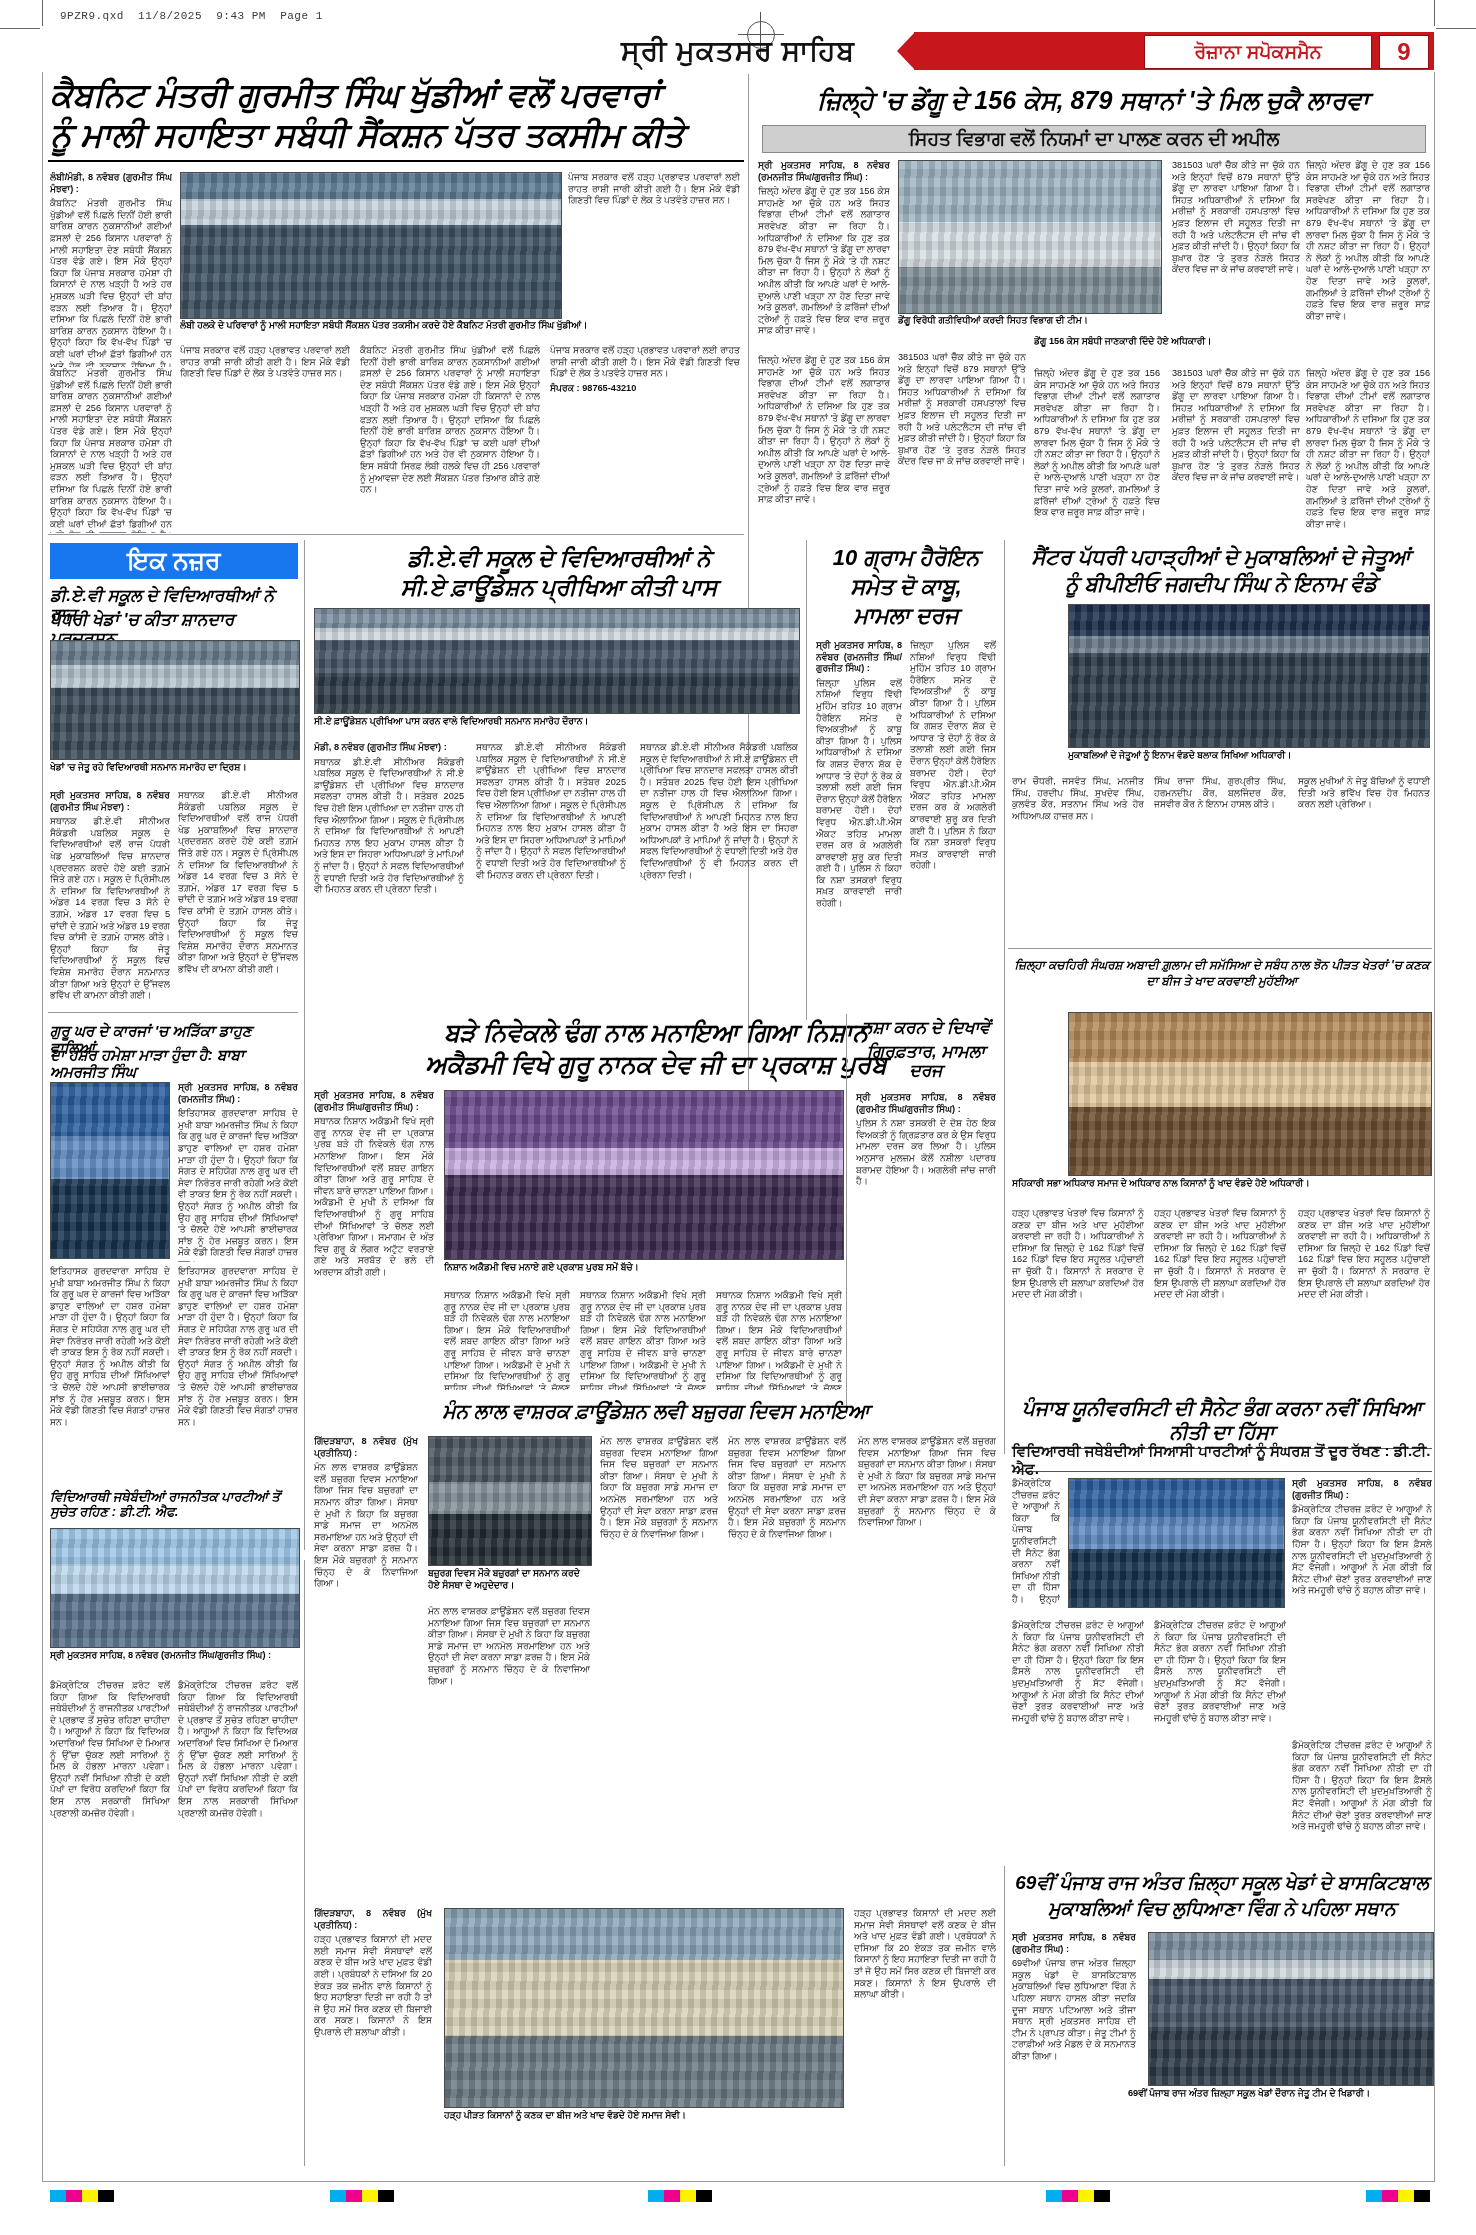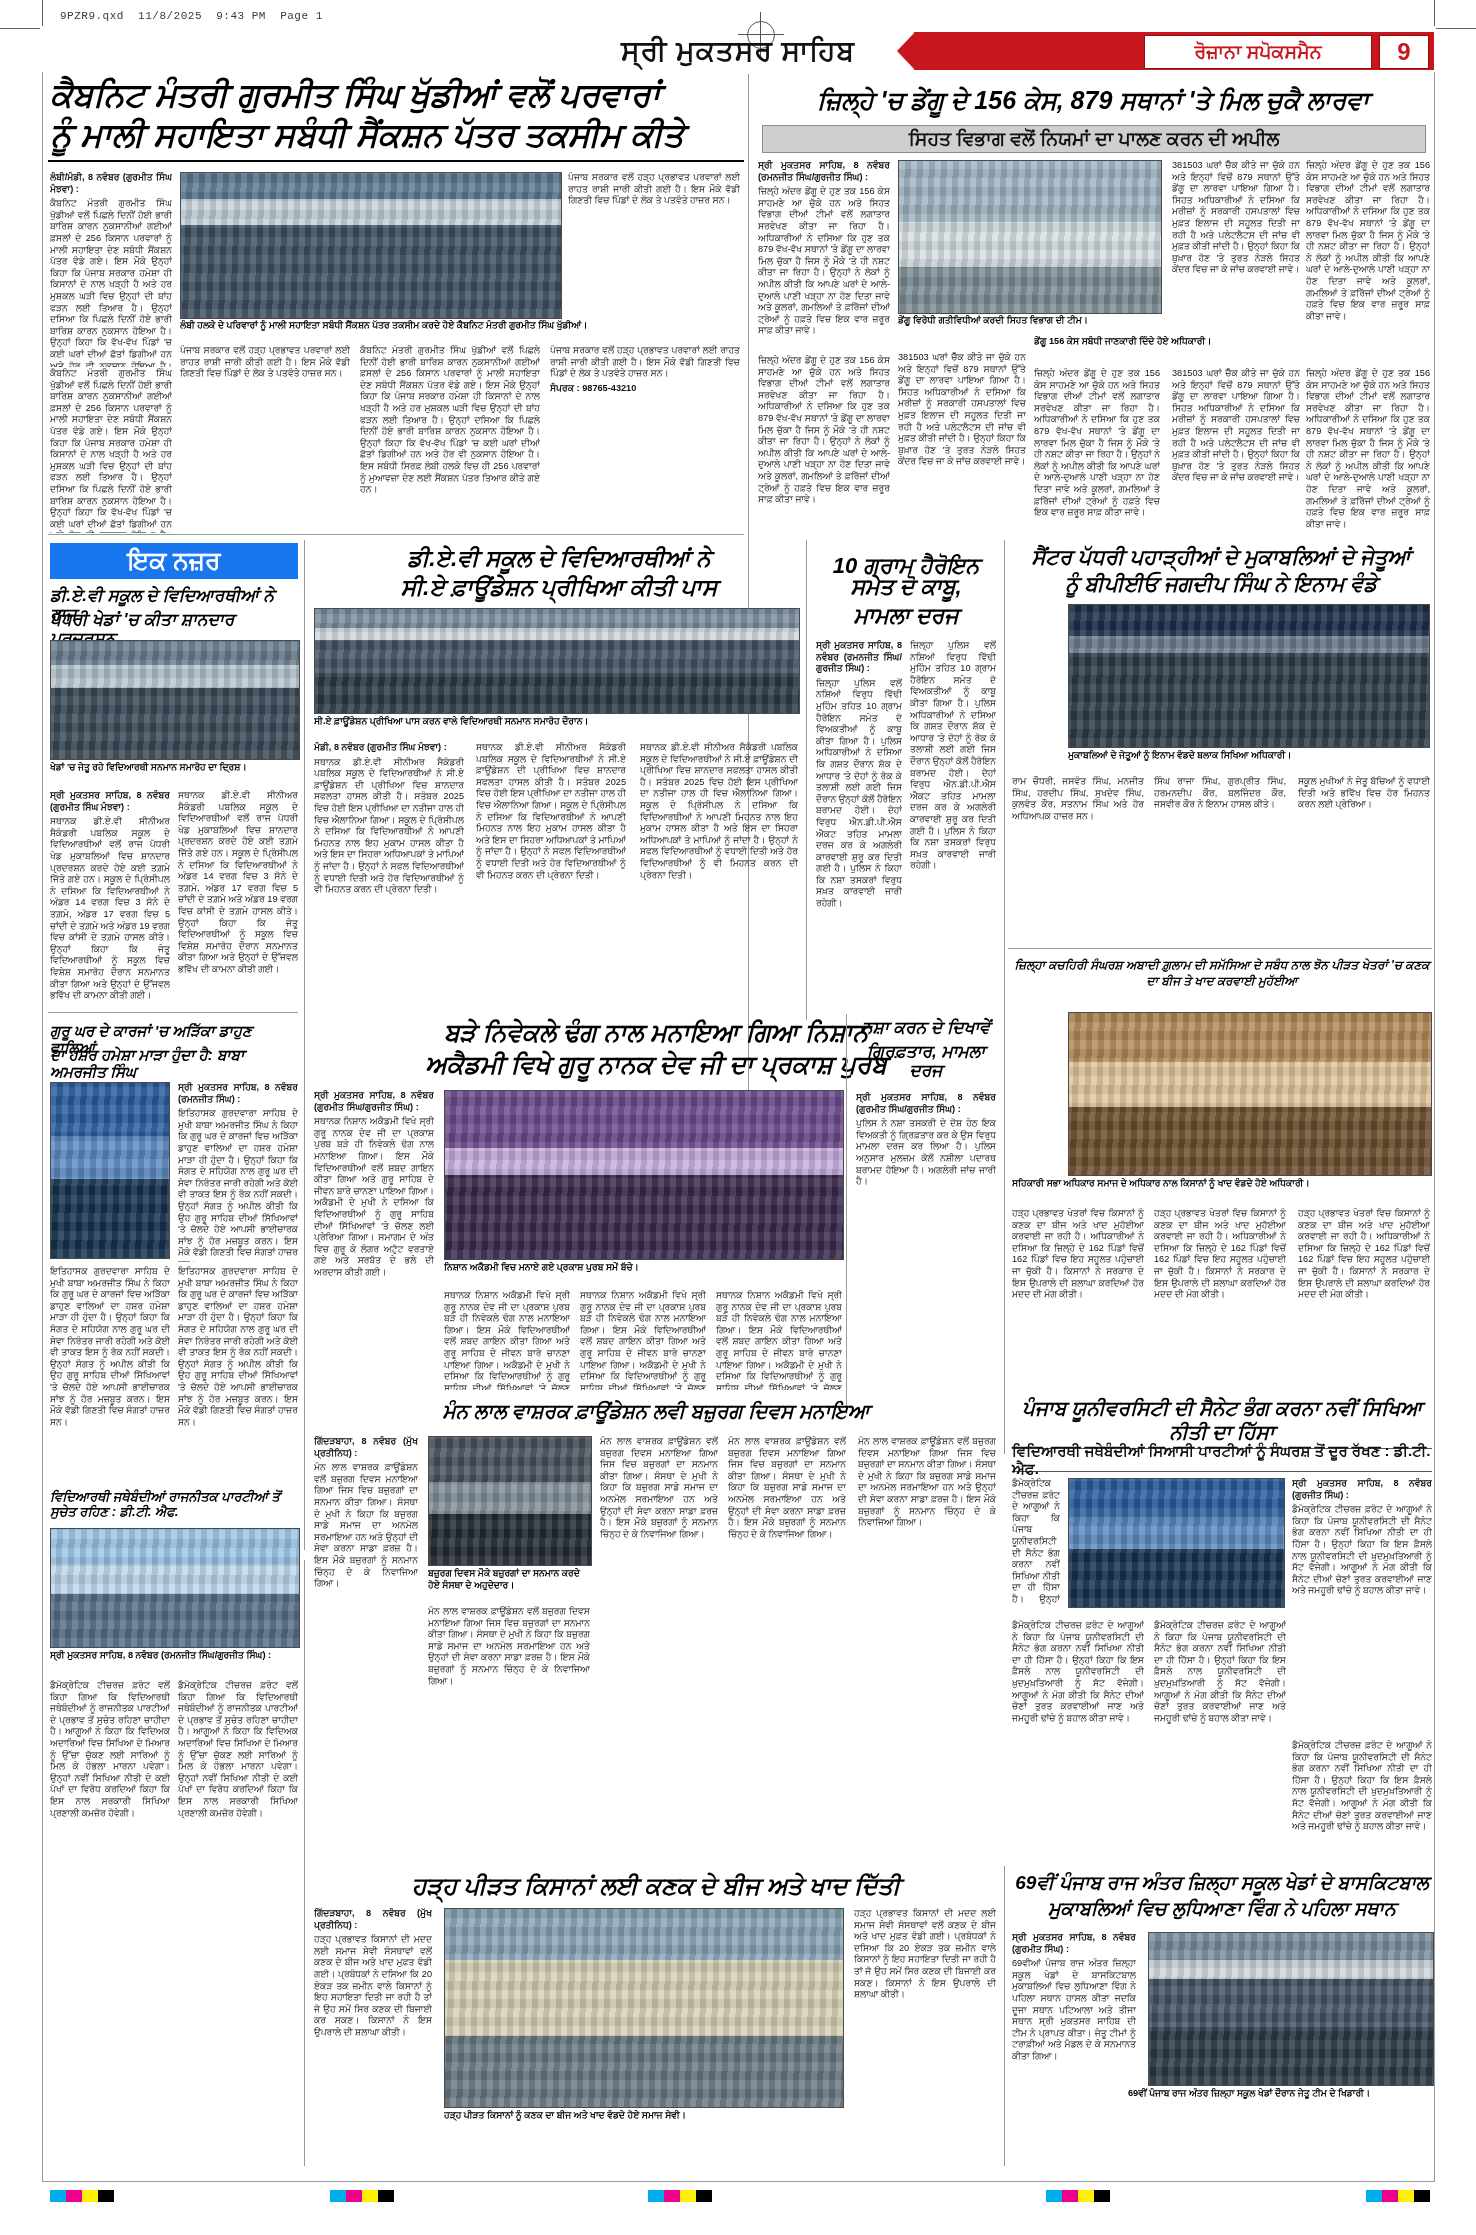--- a/index.html
+++ b/index.html
@@ -217,21 +217,21 @@
   </div>
   <div class="body tiny" style="left:476px;top:742px;width:150px;height:260px;">
     <p>ਸਥਾਨਕ ਡੀ.ਏ.ਵੀ ਸੀਨੀਅਰ ਸੈਕੰਡਰੀ ਪਬਲਿਕ ਸਕੂਲ ਦੇ ਵਿਦਿਆਰਥੀਆਂ ਨੇ ਸੀ.ਏ ਫ਼ਾਊਂਡੇਸ਼ਨ ਦੀ ਪ੍ਰੀਖਿਆ ਵਿਚ ਸ਼ਾਨਦਾਰ ਸਫਲਤਾ ਹਾਸਲ ਕੀਤੀ ਹੈ। ਸਤੰਬਰ 2025 ਵਿਚ ਹੋਈ ਇਸ ਪ੍ਰੀਖਿਆ ਦਾ ਨਤੀਜਾ ਹਾਲ ਹੀ ਵਿਚ ਐਲਾਨਿਆ ਗਿਆ। ਸਕੂਲ ਦੇ ਪ੍ਰਿੰਸੀਪਲ ਨੇ ਦਸਿਆ ਕਿ ਵਿਦਿਆਰਥੀਆਂ ਨੇ ਆਪਣੀ ਮਿਹਨਤ ਨਾਲ ਇਹ ਮੁਕਾਮ ਹਾਸਲ ਕੀਤਾ ਹੈ ਅਤੇ ਇਸ ਦਾ ਸਿਹਰਾ ਅਧਿਆਪਕਾਂ ਤੇ ਮਾਪਿਆਂ ਨੂੰ ਜਾਂਦਾ ਹੈ। ਉਨ੍ਹਾਂ ਨੇ ਸਫਲ ਵਿਦਿਆਰਥੀਆਂ ਨੂੰ ਵਧਾਈ ਦਿਤੀ ਅਤੇ ਹੋਰ ਵਿਦਿਆਰਥੀਆਂ ਨੂੰ ਵੀ ਮਿਹਨਤ ਕਰਨ ਦੀ ਪ੍ਰੇਰਨਾ ਦਿਤੀ।</p>
   </div>
   <div class="body tiny" style="left:640px;top:742px;width:158px;height:260px;">
     <p>ਸਥਾਨਕ ਡੀ.ਏ.ਵੀ ਸੀਨੀਅਰ ਸੈਕੰਡਰੀ ਪਬਲਿਕ ਸਕੂਲ ਦੇ ਵਿਦਿਆਰਥੀਆਂ ਨੇ ਸੀ.ਏ ਫ਼ਾਊਂਡੇਸ਼ਨ ਦੀ ਪ੍ਰੀਖਿਆ ਵਿਚ ਸ਼ਾਨਦਾਰ ਸਫਲਤਾ ਹਾਸਲ ਕੀਤੀ ਹੈ। ਸਤੰਬਰ 2025 ਵਿਚ ਹੋਈ ਇਸ ਪ੍ਰੀਖਿਆ ਦਾ ਨਤੀਜਾ ਹਾਲ ਹੀ ਵਿਚ ਐਲਾਨਿਆ ਗਿਆ। ਸਕੂਲ ਦੇ ਪ੍ਰਿੰਸੀਪਲ ਨੇ ਦਸਿਆ ਕਿ ਵਿਦਿਆਰਥੀਆਂ ਨੇ ਆਪਣੀ ਮਿਹਨਤ ਨਾਲ ਇਹ ਮੁਕਾਮ ਹਾਸਲ ਕੀਤਾ ਹੈ ਅਤੇ ਇਸ ਦਾ ਸਿਹਰਾ ਅਧਿਆਪਕਾਂ ਤੇ ਮਾਪਿਆਂ ਨੂੰ ਜਾਂਦਾ ਹੈ। ਉਨ੍ਹਾਂ ਨੇ ਸਫਲ ਵਿਦਿਆਰਥੀਆਂ ਨੂੰ ਵਧਾਈ ਦਿਤੀ ਅਤੇ ਹੋਰ ਵਿਦਿਆਰਥੀਆਂ ਨੂੰ ਵੀ ਮਿਹਨਤ ਕਰਨ ਦੀ ਪ੍ਰੇਰਨਾ ਦਿਤੀ।</p>
   </div>
 
   <div class="vrule" style="left:806px;top:540px;height:480px;"></div>
 
-  <div class="hl" style="left:816px;top:545px;width:180px;font-size:22px;text-align:center;margin-top:8px;">10 ਗ੍ਰਾਮ ਹੈਰੋਇਨ</div>
+  <div class="hl" style="left:816px;top:545px;width:180px;font-size:22px;text-align:center;">10 ਗ੍ਰਾਮ ਹੈਰੋਇਨ</div>
   <div class="hl" style="left:816px;top:574px;width:180px;font-size:22px;text-align:center;">ਸਮੇਤ ਦੋ ਕਾਬੂ,</div>
   <div class="hl" style="left:816px;top:603px;width:180px;font-size:22px;text-align:center;">ਮਾਮਲਾ ਦਰਜ</div>
   <div class="body tiny" style="left:816px;top:640px;width:86px;height:370px;">
     <p><span class="dl">ਸ੍ਰੀ ਮੁਕਤਸਰ ਸਾਹਿਬ, 8 ਨਵੰਬਰ (ਰਮਨਜੀਤ ਸਿੰਘ/ਗੁਰਜੀਤ ਸਿੰਘ) :</span></p>
     <p>ਜ਼ਿਲ੍ਹਾ ਪੁਲਿਸ ਵਲੋਂ ਨਸ਼ਿਆਂ ਵਿਰੁਧ ਵਿੱਢੀ ਮੁਹਿੰਮ ਤਹਿਤ 10 ਗ੍ਰਾਮ ਹੈਰੋਇਨ ਸਮੇਤ ਦੋ ਵਿਅਕਤੀਆਂ ਨੂੰ ਕਾਬੂ ਕੀਤਾ ਗਿਆ ਹੈ। ਪੁਲਿਸ ਅਧਿਕਾਰੀਆਂ ਨੇ ਦਸਿਆ ਕਿ ਗਸ਼ਤ ਦੌਰਾਨ ਸ਼ੱਕ ਦੇ ਆਧਾਰ 'ਤੇ ਦੋਹਾਂ ਨੂੰ ਰੋਕ ਕੇ ਤਲਾਸ਼ੀ ਲਈ ਗਈ ਜਿਸ ਦੌਰਾਨ ਉਨ੍ਹਾਂ ਕੋਲੋਂ ਹੈਰੋਇਨ ਬਰਾਮਦ ਹੋਈ। ਦੋਹਾਂ ਵਿਰੁਧ ਐਨ.ਡੀ.ਪੀ.ਐਸ ਐਕਟ ਤਹਿਤ ਮਾਮਲਾ ਦਰਜ ਕਰ ਕੇ ਅਗਲੇਰੀ ਕਾਰਵਾਈ ਸ਼ੁਰੂ ਕਰ ਦਿਤੀ ਗਈ ਹੈ। ਪੁਲਿਸ ਨੇ ਕਿਹਾ ਕਿ ਨਸ਼ਾ ਤਸਕਰਾਂ ਵਿਰੁਧ ਸਖ਼ਤ ਕਾਰਵਾਈ ਜਾਰੀ ਰਹੇਗੀ।</p>
   </div>
   <div class="body tiny" style="left:910px;top:640px;width:86px;height:370px;">
     <p>ਜ਼ਿਲ੍ਹਾ ਪੁਲਿਸ ਵਲੋਂ ਨਸ਼ਿਆਂ ਵਿਰੁਧ ਵਿੱਢੀ ਮੁਹਿੰਮ ਤਹਿਤ 10 ਗ੍ਰਾਮ ਹੈਰੋਇਨ ਸਮੇਤ ਦੋ ਵਿਅਕਤੀਆਂ ਨੂੰ ਕਾਬੂ ਕੀਤਾ ਗਿਆ ਹੈ। ਪੁਲਿਸ ਅਧਿਕਾਰੀਆਂ ਨੇ ਦਸਿਆ ਕਿ ਗਸ਼ਤ ਦੌਰਾਨ ਸ਼ੱਕ ਦੇ ਆਧਾਰ 'ਤੇ ਦੋਹਾਂ ਨੂੰ ਰੋਕ ਕੇ ਤਲਾਸ਼ੀ ਲਈ ਗਈ ਜਿਸ ਦੌਰਾਨ ਉਨ੍ਹਾਂ ਕੋਲੋਂ ਹੈਰੋਇਨ ਬਰਾਮਦ ਹੋਈ। ਦੋਹਾਂ ਵਿਰੁਧ ਐਨ.ਡੀ.ਪੀ.ਐਸ ਐਕਟ ਤਹਿਤ ਮਾਮਲਾ ਦਰਜ ਕਰ ਕੇ ਅਗਲੇਰੀ ਕਾਰਵਾਈ ਸ਼ੁਰੂ ਕਰ ਦਿਤੀ ਗਈ ਹੈ। ਪੁਲਿਸ ਨੇ ਕਿਹਾ ਕਿ ਨਸ਼ਾ ਤਸਕਰਾਂ ਵਿਰੁਧ ਸਖ਼ਤ ਕਾਰਵਾਈ ਜਾਰੀ ਰਹੇਗੀ।</p>
   </div>
 
@@ -368,21 +368,20 @@
   <div class="body tiny" style="left:1012px;top:1620px;width:132px;height:250px;">
     <p>ਡੈਮੋਕ੍ਰੇਟਿਕ ਟੀਚਰਜ਼ ਫ਼ਰੰਟ ਦੇ ਆਗੂਆਂ ਨੇ ਕਿਹਾ ਕਿ ਪੰਜਾਬ ਯੂਨੀਵਰਸਿਟੀ ਦੀ ਸੈਨੇਟ ਭੰਗ ਕਰਨਾ ਨਵੀਂ ਸਿਖਿਆ ਨੀਤੀ ਦਾ ਹੀ ਹਿੱਸਾ ਹੈ। ਉਨ੍ਹਾਂ ਕਿਹਾ ਕਿ ਇਸ ਫ਼ੈਸਲੇ ਨਾਲ ਯੂਨੀਵਰਸਿਟੀ ਦੀ ਖ਼ੁਦਮੁਖ਼ਤਿਆਰੀ ਨੂੰ ਸੱਟ ਵੱਜੇਗੀ। ਆਗੂਆਂ ਨੇ ਮੰਗ ਕੀਤੀ ਕਿ ਸੈਨੇਟ ਦੀਆਂ ਚੋਣਾਂ ਤੁਰਤ ਕਰਵਾਈਆਂ ਜਾਣ ਅਤੇ ਜਮਹੂਰੀ ਢਾਂਚੇ ਨੂੰ ਬਹਾਲ ਕੀਤਾ ਜਾਵੇ।</p>
   </div>
   <div class="body tiny" style="left:1154px;top:1620px;width:132px;height:250px;">
     <p>ਡੈਮੋਕ੍ਰੇਟਿਕ ਟੀਚਰਜ਼ ਫ਼ਰੰਟ ਦੇ ਆਗੂਆਂ ਨੇ ਕਿਹਾ ਕਿ ਪੰਜਾਬ ਯੂਨੀਵਰਸਿਟੀ ਦੀ ਸੈਨੇਟ ਭੰਗ ਕਰਨਾ ਨਵੀਂ ਸਿਖਿਆ ਨੀਤੀ ਦਾ ਹੀ ਹਿੱਸਾ ਹੈ। ਉਨ੍ਹਾਂ ਕਿਹਾ ਕਿ ਇਸ ਫ਼ੈਸਲੇ ਨਾਲ ਯੂਨੀਵਰਸਿਟੀ ਦੀ ਖ਼ੁਦਮੁਖ਼ਤਿਆਰੀ ਨੂੰ ਸੱਟ ਵੱਜੇਗੀ। ਆਗੂਆਂ ਨੇ ਮੰਗ ਕੀਤੀ ਕਿ ਸੈਨੇਟ ਦੀਆਂ ਚੋਣਾਂ ਤੁਰਤ ਕਰਵਾਈਆਂ ਜਾਣ ਅਤੇ ਜਮਹੂਰੀ ਢਾਂਚੇ ਨੂੰ ਬਹਾਲ ਕੀਤਾ ਜਾਵੇ।</p>
   </div>
   <div class="body tiny" style="left:1292px;top:1740px;width:140px;height:130px;">
     <p>ਡੈਮੋਕ੍ਰੇਟਿਕ ਟੀਚਰਜ਼ ਫ਼ਰੰਟ ਦੇ ਆਗੂਆਂ ਨੇ ਕਿਹਾ ਕਿ ਪੰਜਾਬ ਯੂਨੀਵਰਸਿਟੀ ਦੀ ਸੈਨੇਟ ਭੰਗ ਕਰਨਾ ਨਵੀਂ ਸਿਖਿਆ ਨੀਤੀ ਦਾ ਹੀ ਹਿੱਸਾ ਹੈ। ਉਨ੍ਹਾਂ ਕਿਹਾ ਕਿ ਇਸ ਫ਼ੈਸਲੇ ਨਾਲ ਯੂਨੀਵਰਸਿਟੀ ਦੀ ਖ਼ੁਦਮੁਖ਼ਤਿਆਰੀ ਨੂੰ ਸੱਟ ਵੱਜੇਗੀ। ਆਗੂਆਂ ਨੇ ਮੰਗ ਕੀਤੀ ਕਿ ਸੈਨੇਟ ਦੀਆਂ ਚੋਣਾਂ ਤੁਰਤ ਕਰਵਾਈਆਂ ਜਾਣ ਅਤੇ ਜਮਹੂਰੀ ਢਾਂਚੇ ਨੂੰ ਬਹਾਲ ਕੀਤਾ ਜਾਵੇ।</p>
   </div>
 
-  <div class="hl" style="left:314px;top:1872px;width:684px;font-size:24px;text-align:center;">ਹੜ੍ਹ ਪੀੜਤ ਕਿਸਾਨਾਂ ਲਈ ਕਣਕ ਦੇ ਬੀਜ ਅਤੇ ਖਾਦ ਦਿੱਤੀ</div>
   <div class="body tiny" style="left:314px;top:1908px;width:118px;height:250px;">
     <p><span class="dl">ਗਿੱਦੜਬਾਹਾ, 8 ਨਵੰਬਰ (ਮੁੱਖ ਪ੍ਰਤੀਨਿਧ) :</span></p>
     <p>ਹੜ੍ਹ ਪ੍ਰਭਾਵਤ ਕਿਸਾਨਾਂ ਦੀ ਮਦਦ ਲਈ ਸਮਾਜ ਸੇਵੀ ਸੰਸਥਾਵਾਂ ਵਲੋਂ ਕਣਕ ਦੇ ਬੀਜ ਅਤੇ ਖਾਦ ਮੁਫ਼ਤ ਵੰਡੀ ਗਈ। ਪ੍ਰਬੰਧਕਾਂ ਨੇ ਦਸਿਆ ਕਿ 20 ਏਕੜ ਤਕ ਜ਼ਮੀਨ ਵਾਲੇ ਕਿਸਾਨਾਂ ਨੂੰ ਇਹ ਸਹਾਇਤਾ ਦਿਤੀ ਜਾ ਰਹੀ ਹੈ ਤਾਂ ਜੋ ਉਹ ਸਮੇਂ ਸਿਰ ਕਣਕ ਦੀ ਬਿਜਾਈ ਕਰ ਸਕਣ। ਕਿਸਾਨਾਂ ਨੇ ਇਸ ਉਪਰਾਲੇ ਦੀ ਸ਼ਲਾਘਾ ਕੀਤੀ।</p>
   </div>
   <div class="photo ph-sacks" style="left:444px;top:1908px;width:398px;height:198px;">
       <div class="figovl"></div>
     </div>
   <div class="cap tiny" style="left:444px;top:2110px;width:398px;">ਹੜ੍ਹ ਪੀੜਤ ਕਿਸਾਨਾਂ ਨੂੰ ਕਣਕ ਦਾ ਬੀਜ ਅਤੇ ਖਾਦ ਵੰਡਦੇ ਹੋਏ ਸਮਾਜ ਸੇਵੀ।</div>
   <div class="body tiny" style="left:854px;top:1908px;width:142px;height:250px;">
     <p>ਹੜ੍ਹ ਪ੍ਰਭਾਵਤ ਕਿਸਾਨਾਂ ਦੀ ਮਦਦ ਲਈ ਸਮਾਜ ਸੇਵੀ ਸੰਸਥਾਵਾਂ ਵਲੋਂ ਕਣਕ ਦੇ ਬੀਜ ਅਤੇ ਖਾਦ ਮੁਫ਼ਤ ਵੰਡੀ ਗਈ। ਪ੍ਰਬੰਧਕਾਂ ਨੇ ਦਸਿਆ ਕਿ 20 ਏਕੜ ਤਕ ਜ਼ਮੀਨ ਵਾਲੇ ਕਿਸਾਨਾਂ ਨੂੰ ਇਹ ਸਹਾਇਤਾ ਦਿਤੀ ਜਾ ਰਹੀ ਹੈ ਤਾਂ ਜੋ ਉਹ ਸਮੇਂ ਸਿਰ ਕਣਕ ਦੀ ਬਿਜਾਈ ਕਰ ਸਕਣ। ਕਿਸਾਨਾਂ ਨੇ ਇਸ ਉਪਰਾਲੇ ਦੀ ਸ਼ਲਾਘਾ ਕੀਤੀ।</p>

